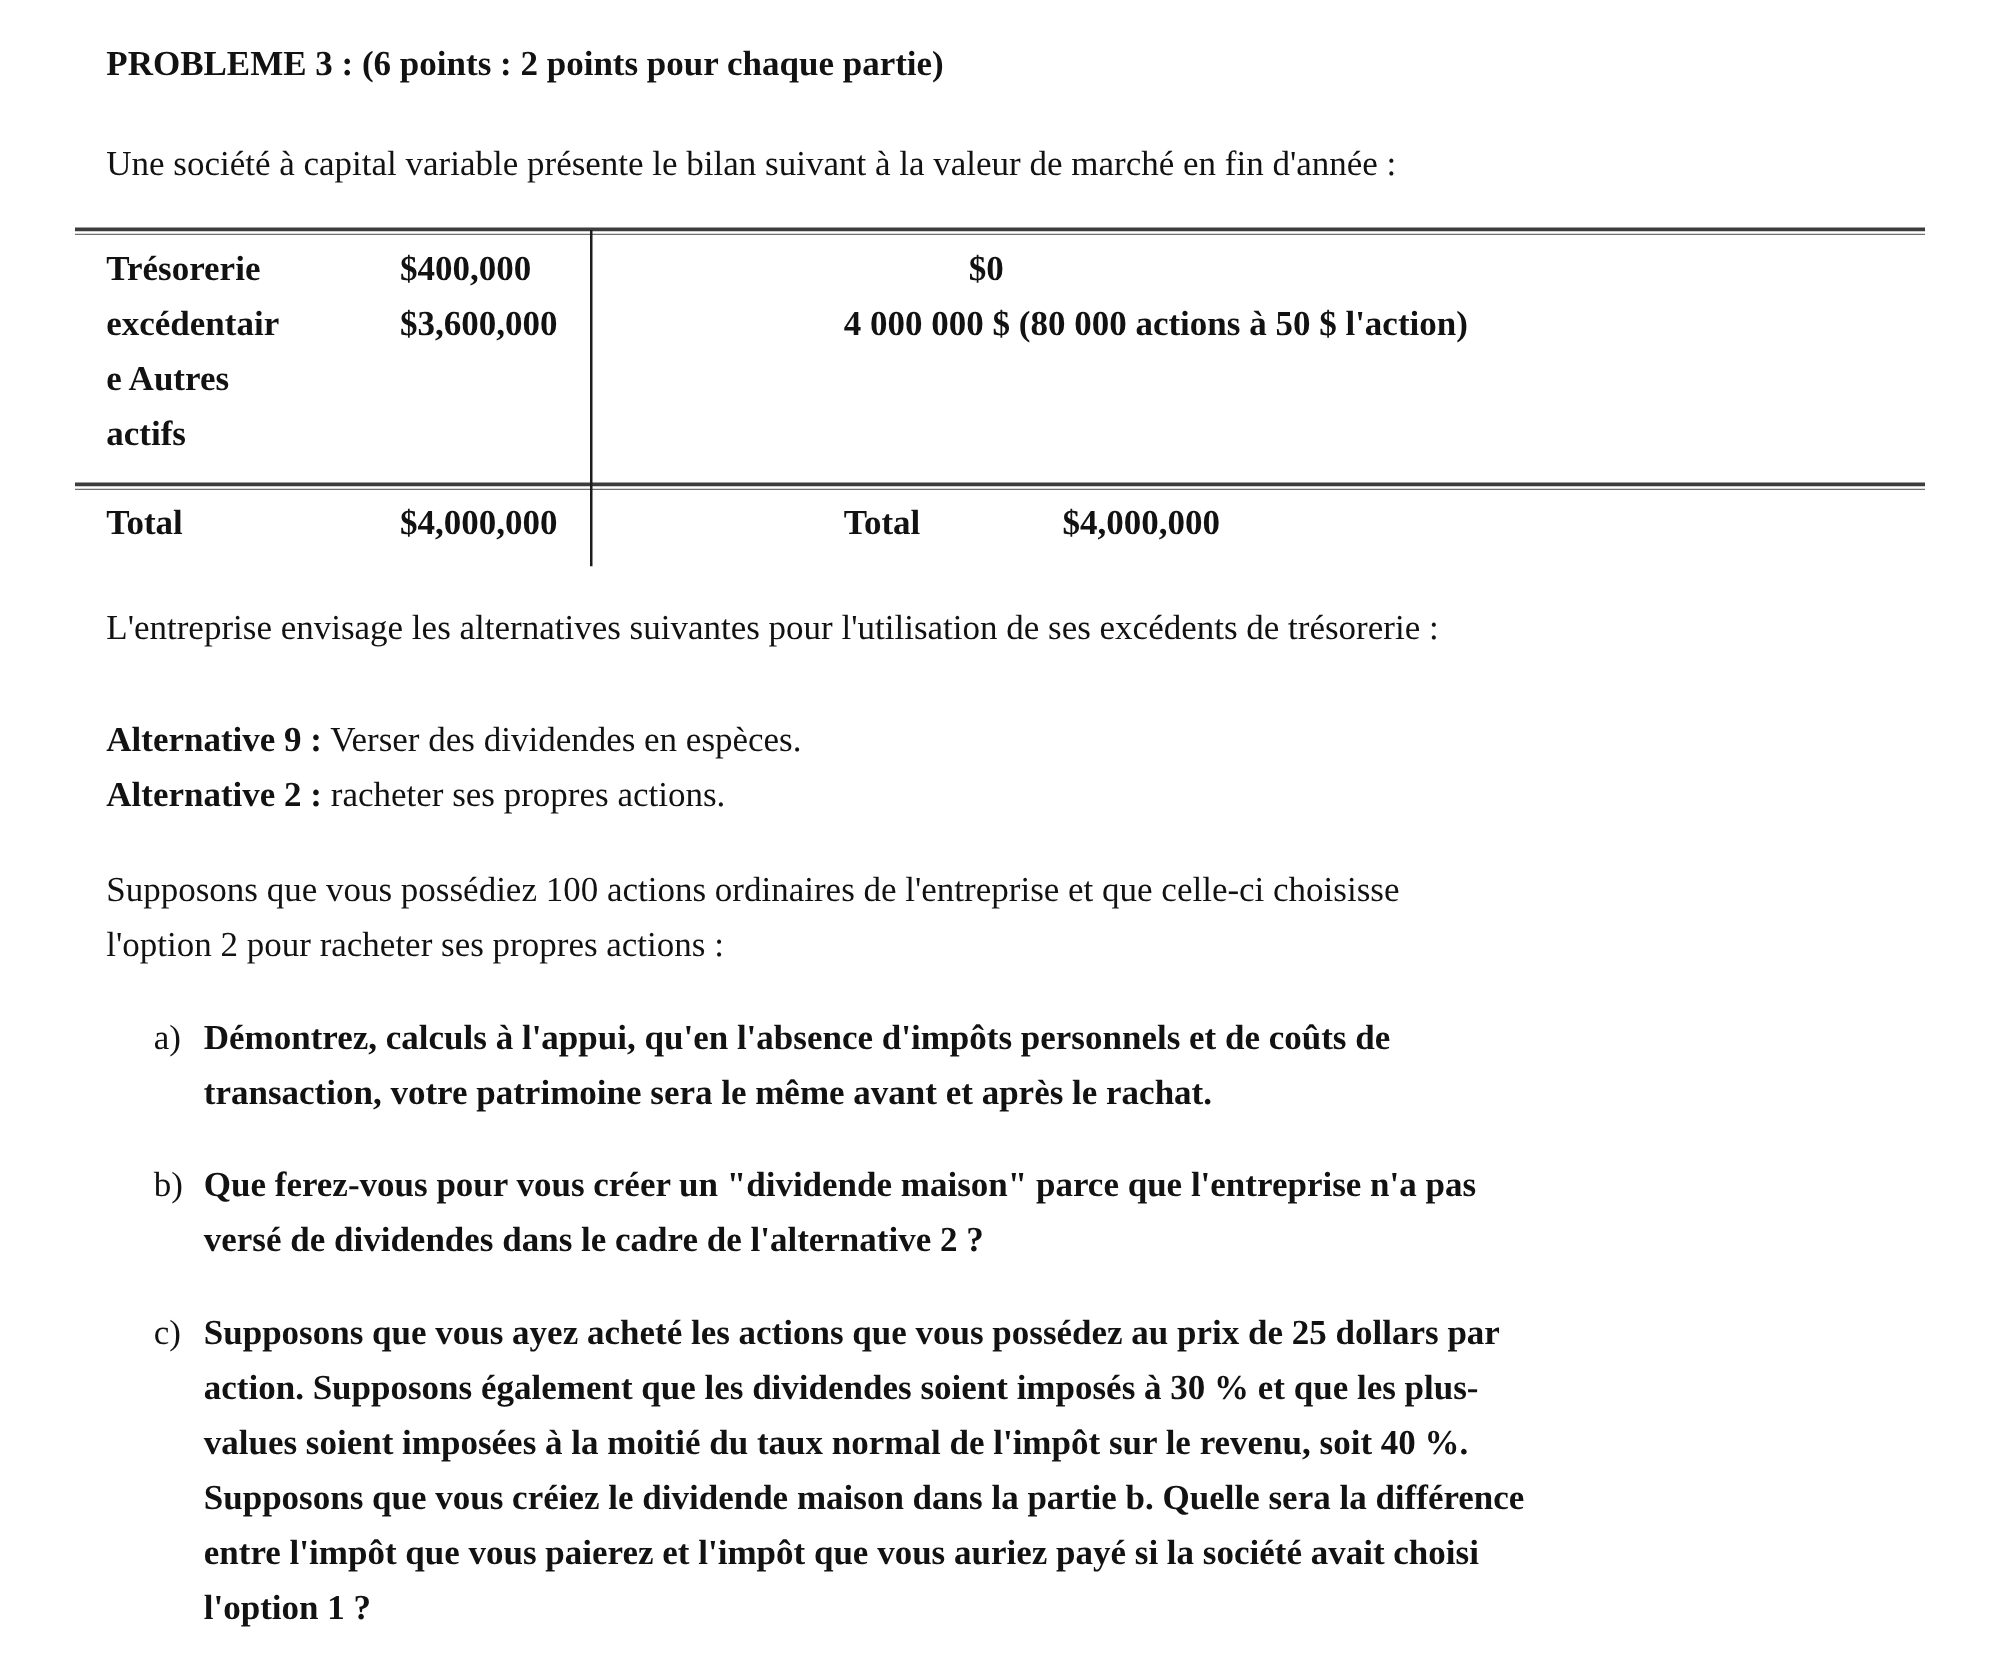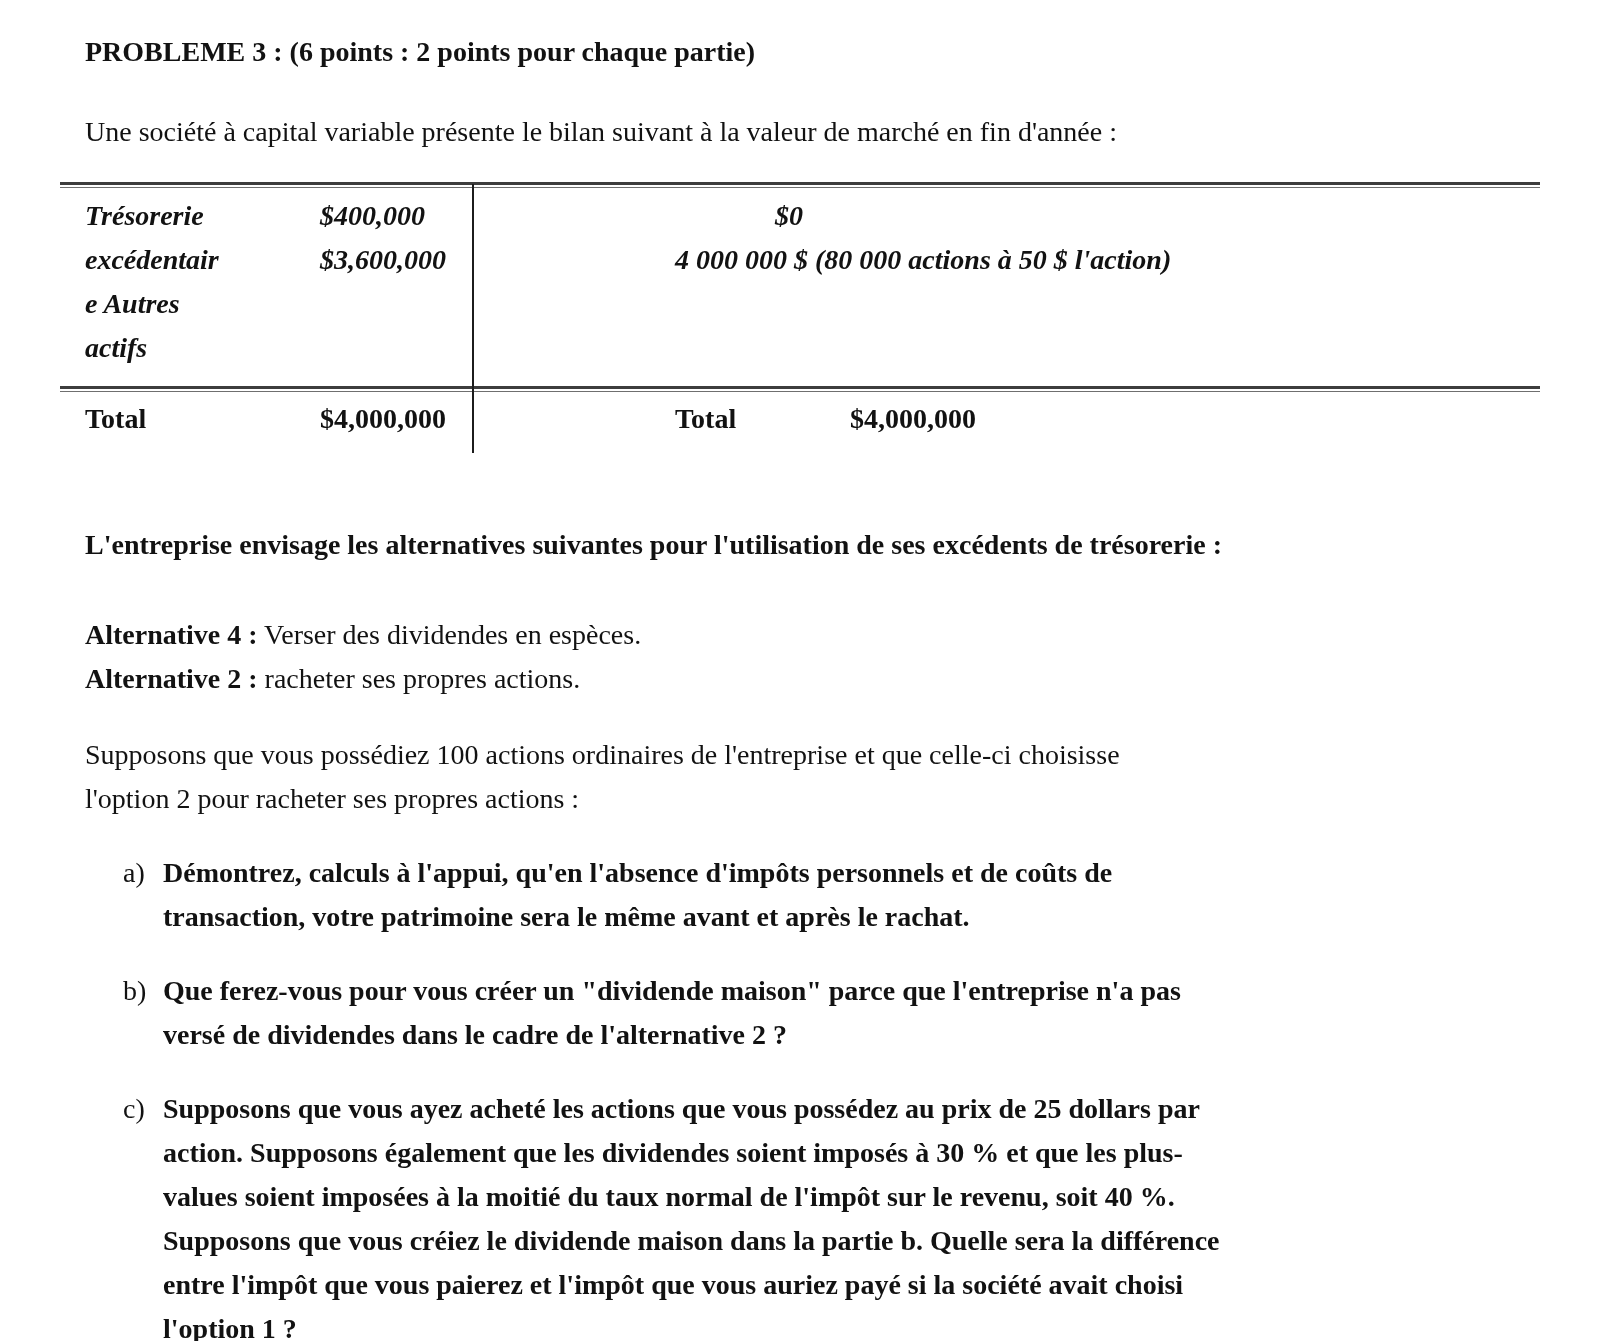--- a/index.html
+++ b/index.html
@@ -48,21 +48,20 @@
     position: absolute;
     left: 412px;
     top: 2px;
     bottom: 0;
     width: 2px;
     background: #1c1c1c;
   }
   .bs-body {
     display: flex;
     padding: 6px 0 16px 0;
-    font-style: italic;
   }
   .bs-left {
     box-sizing: border-box;
     width: 412px;
     padding-left: 25px;
     padding-right: 26px;
     display: flex;
     justify-content: space-between;
   }
   .pre { white-space: pre-line; }
@@ -77,21 +76,21 @@
   .bs-liab-values { flex: 1; }
   .debt-value { padding-left: 100px; }
   .bs-total {
     display: flex;
     padding: 5px 0 12px 0;
   }
   .bs-total .bs-right { padding-left: 203px; }
   .bs-total .t-label { width: 175px; flex-shrink: 0; }
 
   
-  .alt-intro { margin: 70px 0 46px 0; font-weight: bold; }
+  .alt-intro { margin: 28px 0 46px 0; }
   .alt-line { margin: 0; }
   .scenario { margin: 32px 0 0 0; }
   .question {
     display: flex;
     margin-top: 30px;
     padding-left: 38px;
   }
   .q-marker { width: 40px; flex-shrink: 0; }
   .q-text { flex: 1; font-weight: bold; }
 </style>
@@ -135,21 +134,21 @@
         <span class="t-label">Total</span>
         <span>$4,000,000</span>
       </div>
     </div>
 
     <div class="vline"></div>
   </div>
 
   <p class="alt-intro">L'entreprise envisage les alternatives suivantes pour l'utilisation de ses excédents de trésorerie :</p>
 
-  <p class="alt-line"><span class="bold">Alternative 4 :</span><span> Verser des dividendes en espèces.</span></p>
+  <p class="alt-line"><span class="bold">Alternative 9 :</span><span> Verser des dividendes en espèces.</span></p>
 
   <p class="alt-line"><span class="bold">Alternative 2 :</span><span> racheter ses propres actions.</span></p>
 
   <p class="scenario pre">Supposons que vous possédiez 100 actions ordinaires de l'entreprise et que celle-ci choisisse
 l'option 2 pour racheter ses propres actions :</p>
 
   <div class="question">
     <div class="q-marker">a)</div>
     <div class="q-text pre">Démontrez, calculs à l'appui, qu'en l'absence d'impôts personnels et de coûts de
 transaction, votre patrimoine sera le même avant et après le rachat.</div>

